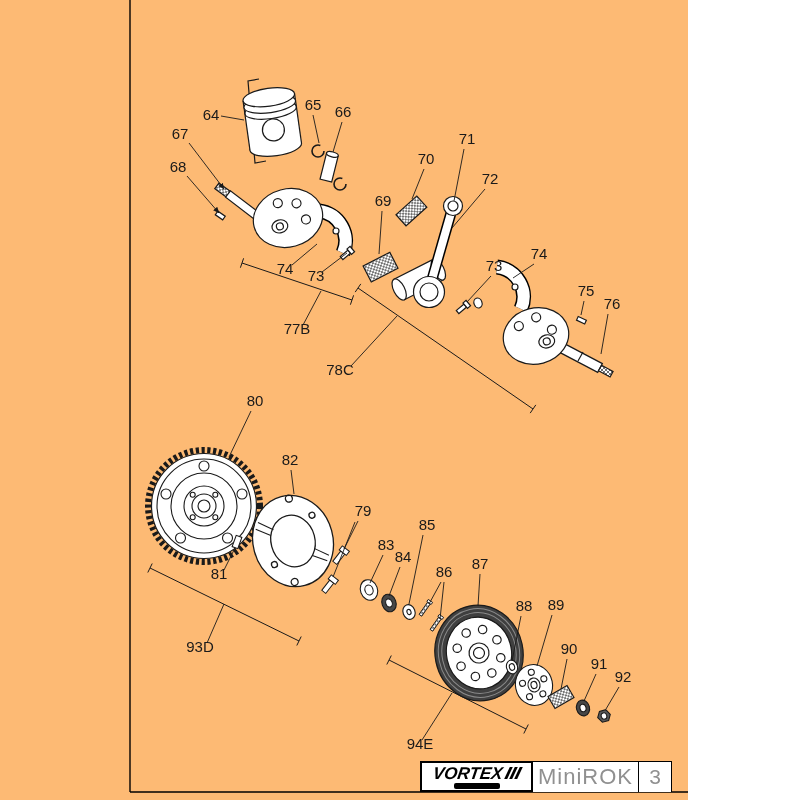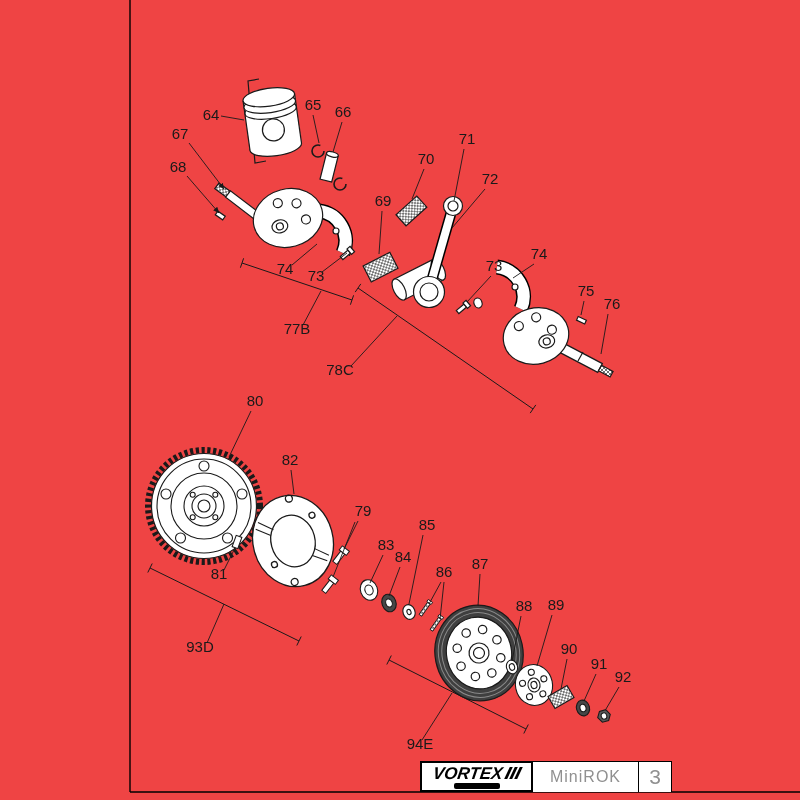--- a/index.html
+++ b/index.html
@@ -1,31 +1,31 @@
 <!DOCTYPE html>
 <html><head>
 <meta charset="utf-8">
 <style>
   html,body{margin:0;padding:0;background:#fff;}
-  #page{position:relative;width:800px;height:800px;background:#ef4444;overflow:hidden;
+  #page{position:relative;width:688px;height:800px;background:#fdba74;overflow:hidden;
         font-family:"Liberation Sans", sans-serif;}
   #diagram-svg{position:absolute;left:0;top:0;}
   .lbl{font-family:"Liberation Sans", sans-serif;font-size:15px;fill:#1a1a1a;}
   
   #title-block{position:absolute;left:420px;top:761px;width:252px;height:31px;display:flex;box-sizing:border-box;background:#fff;}
   .logo-cell{width:113px;box-sizing:border-box;border:2px solid #000;position:relative;
              display:flex;align-items:flex-start;justify-content:center;padding-top:2px;background:#fff;}
   .vortex-text{font-style:italic;font-weight:900;font-size:17px;letter-spacing:0px;color:#000;
                transform:skewX(-8deg);line-height:17px;}
   .stripes{display:inline-flex;margin-left:2px;margin-top:2px;}
   .stripe{display:inline-block;width:3px;height:12px;background:#000;transform:skewX(-25deg);margin-left:2px;}
   .logo-sub{position:absolute;bottom:1px;left:50%;transform:translateX(-50%);
             width:46px;height:6px;background:#000;border-radius:2px;}
   .model-cell{flex:1;box-sizing:border-box;border-top:1px solid #000;display:flex;align-items:center;justify-content:center;background:#fff;}
-  .model-text{font-size:16px;color:#909090;letter-spacing:1px;}
+  .model-text{font-size:22px;color:#909090;letter-spacing:1px;}
   .page-cell{width:34px;box-sizing:border-box;border-top:1px solid #000;border-left:1px solid #000;border-right:1px solid #000;
              display:flex;align-items:center;justify-content:center;background:#fff;}
   .page-text{font-size:21px;color:#909090;}
 </style>
 </head>
 <body>
 
 <div id="page">
 
 <svg id="diagram-svg" width="800" height="800" viewBox="0 0 800 800">

